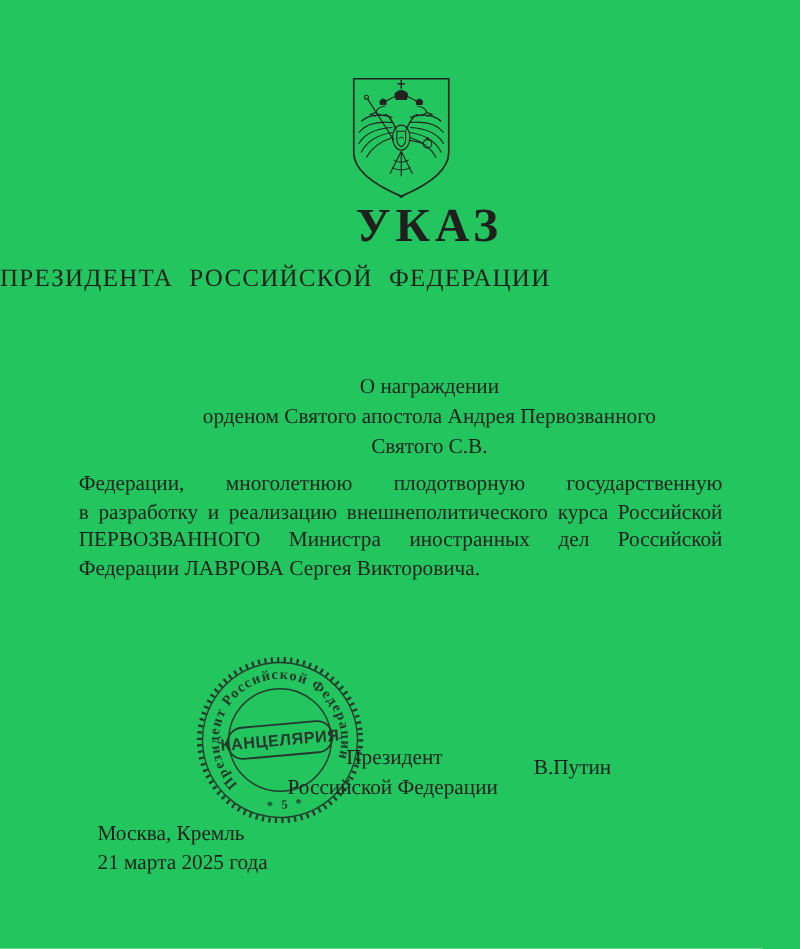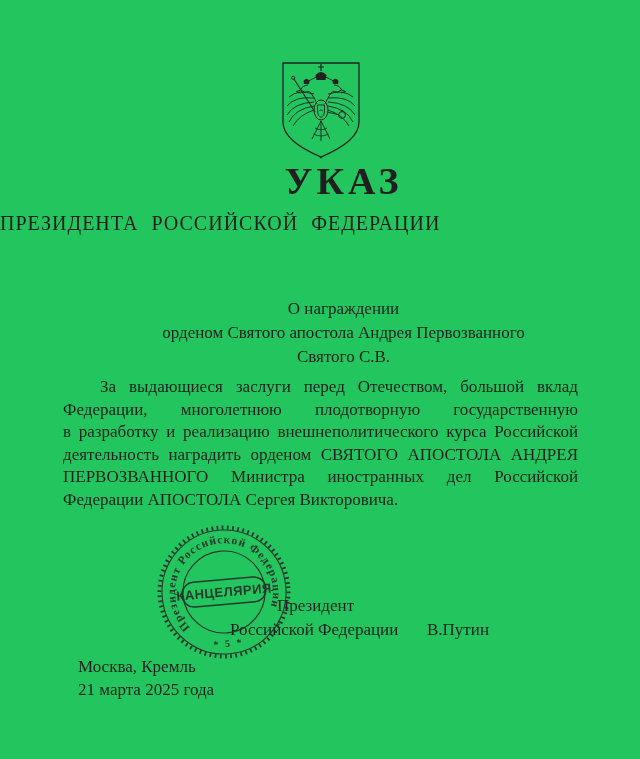--- a/index.html
+++ b/index.html
@@ -37,21 +37,21 @@
     white-space:nowrap;
     text-align:justify;
     text-align-last:justify;
     overflow:hidden;
   }
   .body-line.first{text-indent:37px;}
   .body-line.last{text-align-last:left;}
   
   .sig-title1{position:absolute;left:277px;top:596px;font-size:17px;text-align:right;}
   .sig-title2{position:absolute;left:230px;top:620px;font-size:17px;}
-  .sig-name{position:absolute;left:427px;top:620px;font-size:17px;}
+  .sig-name{position:absolute;left:427px;top:604px;font-size:17px;}
   
   .footer{position:absolute;left:78px;top:655px;font-size:17px;line-height:23px;}
   
   .stamp{
     position:absolute;left:155px;top:523px;width:138px;height:138px;
     transform:rotate(-5deg);opacity:0.88;
   }
   .stamp-ring-text{font-family:"Liberation Serif",serif;font-weight:bold;font-size:11.5px;letter-spacing:1px;fill:#262626;}
   .stamp-center-text{font-family:"Liberation Sans",sans-serif;font-weight:bold;font-size:13px;letter-spacing:0.5px;fill:#262626;}
   .stamp-bottom-text{font-family:"Liberation Serif",serif;font-weight:bold;font-size:10px;letter-spacing:2px;fill:#262626;}
@@ -115,26 +115,24 @@
   <div class="title">УКАЗ</div>
   <div class="subtitle">ПРЕЗИДЕНТА РОССИЙСКОЙ ФЕДЕРАЦИИ</div>
 
   <div class="subject">
     <div>О награждении</div>
     <div>орденом Святого апостола Андрея Первозванного</div>
     <div>Святого С.В.</div>
   </div>
 
   <div class="body-block">
-    <div class="body-line first">За выдающиеся заслуги перед Отечеством, большой вклад</div>
     <div class="body-line">Федерации, многолетнюю плодотворную государственную</div>
     <div class="body-line">в разработку и реализацию внешнеполитического курса Российской</div>
-    <div class="body-line">деятельность наградить орденом СВЯТОГО АПОСТОЛА АНДРЕЯ</div>
     <div class="body-line">ПЕРВОЗВАННОГО Министра иностранных дел Российской</div>
-    <div class="body-line last">Федерации АПОСТОЛА Сергея Викторовича.</div>
+    <div class="body-line last">Федерации ЛАВРОВА Сергея Викторовича.</div>
   </div>
 
   <div class="sig-title1">Президент</div>
   <div class="sig-title2">Российской Федерации</div>
   <div class="sig-name">В.Путин</div>
 
   <svg class="stamp" viewBox="-69 -69 138 138" aria-hidden="true">
 
     <circle cx="0" cy="0" r="64.5" fill="none" stroke="#262626" stroke-width="4" stroke-dasharray="1.8 3.4"></circle>
     <circle cx="0" cy="0" r="62" fill="none" stroke="#262626" stroke-width="1.1"></circle>

